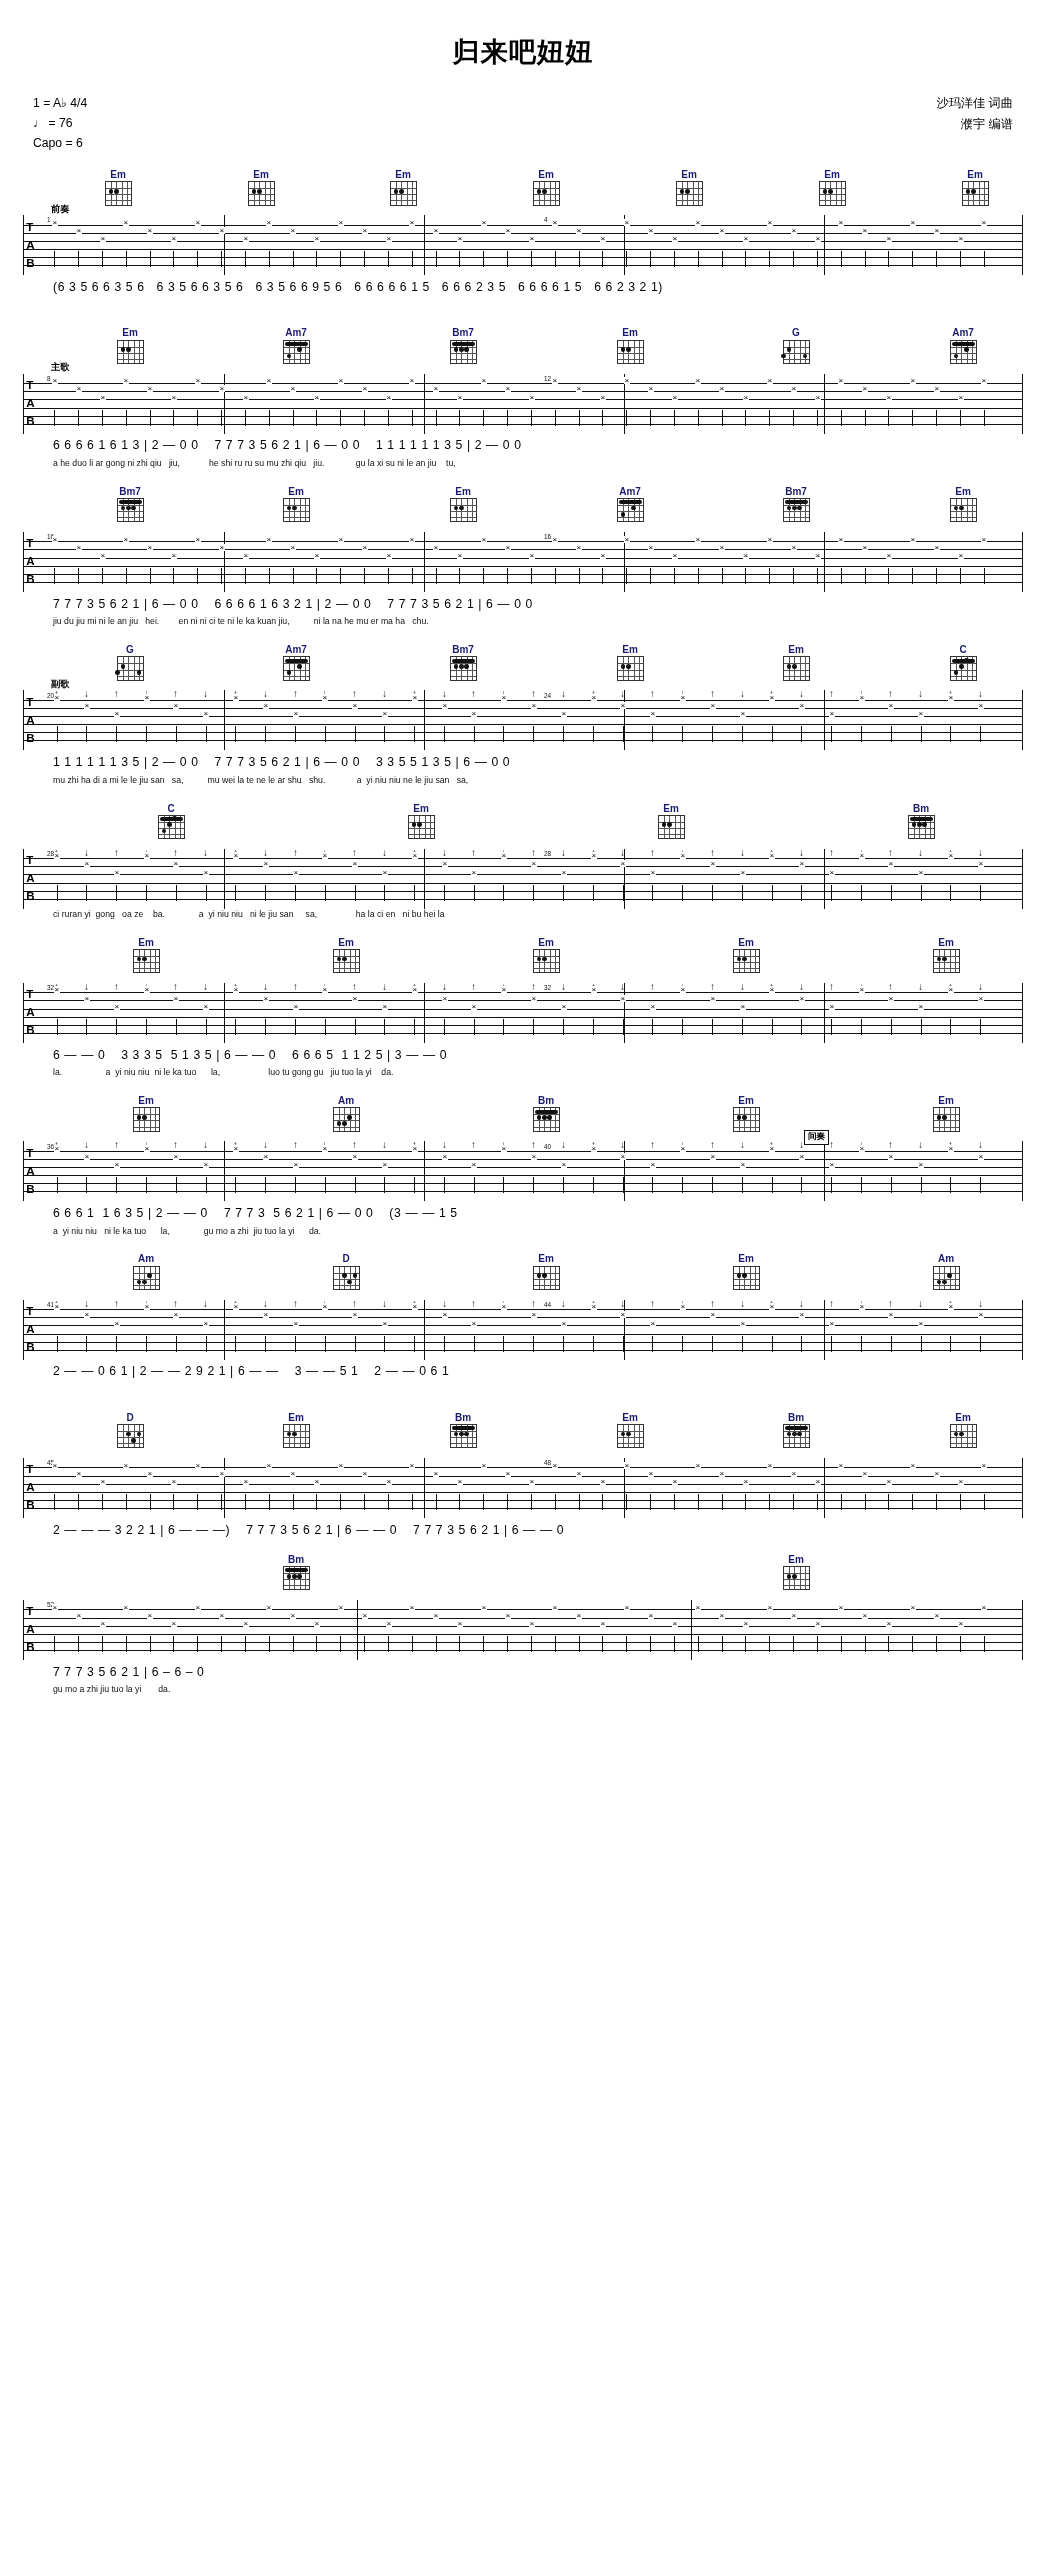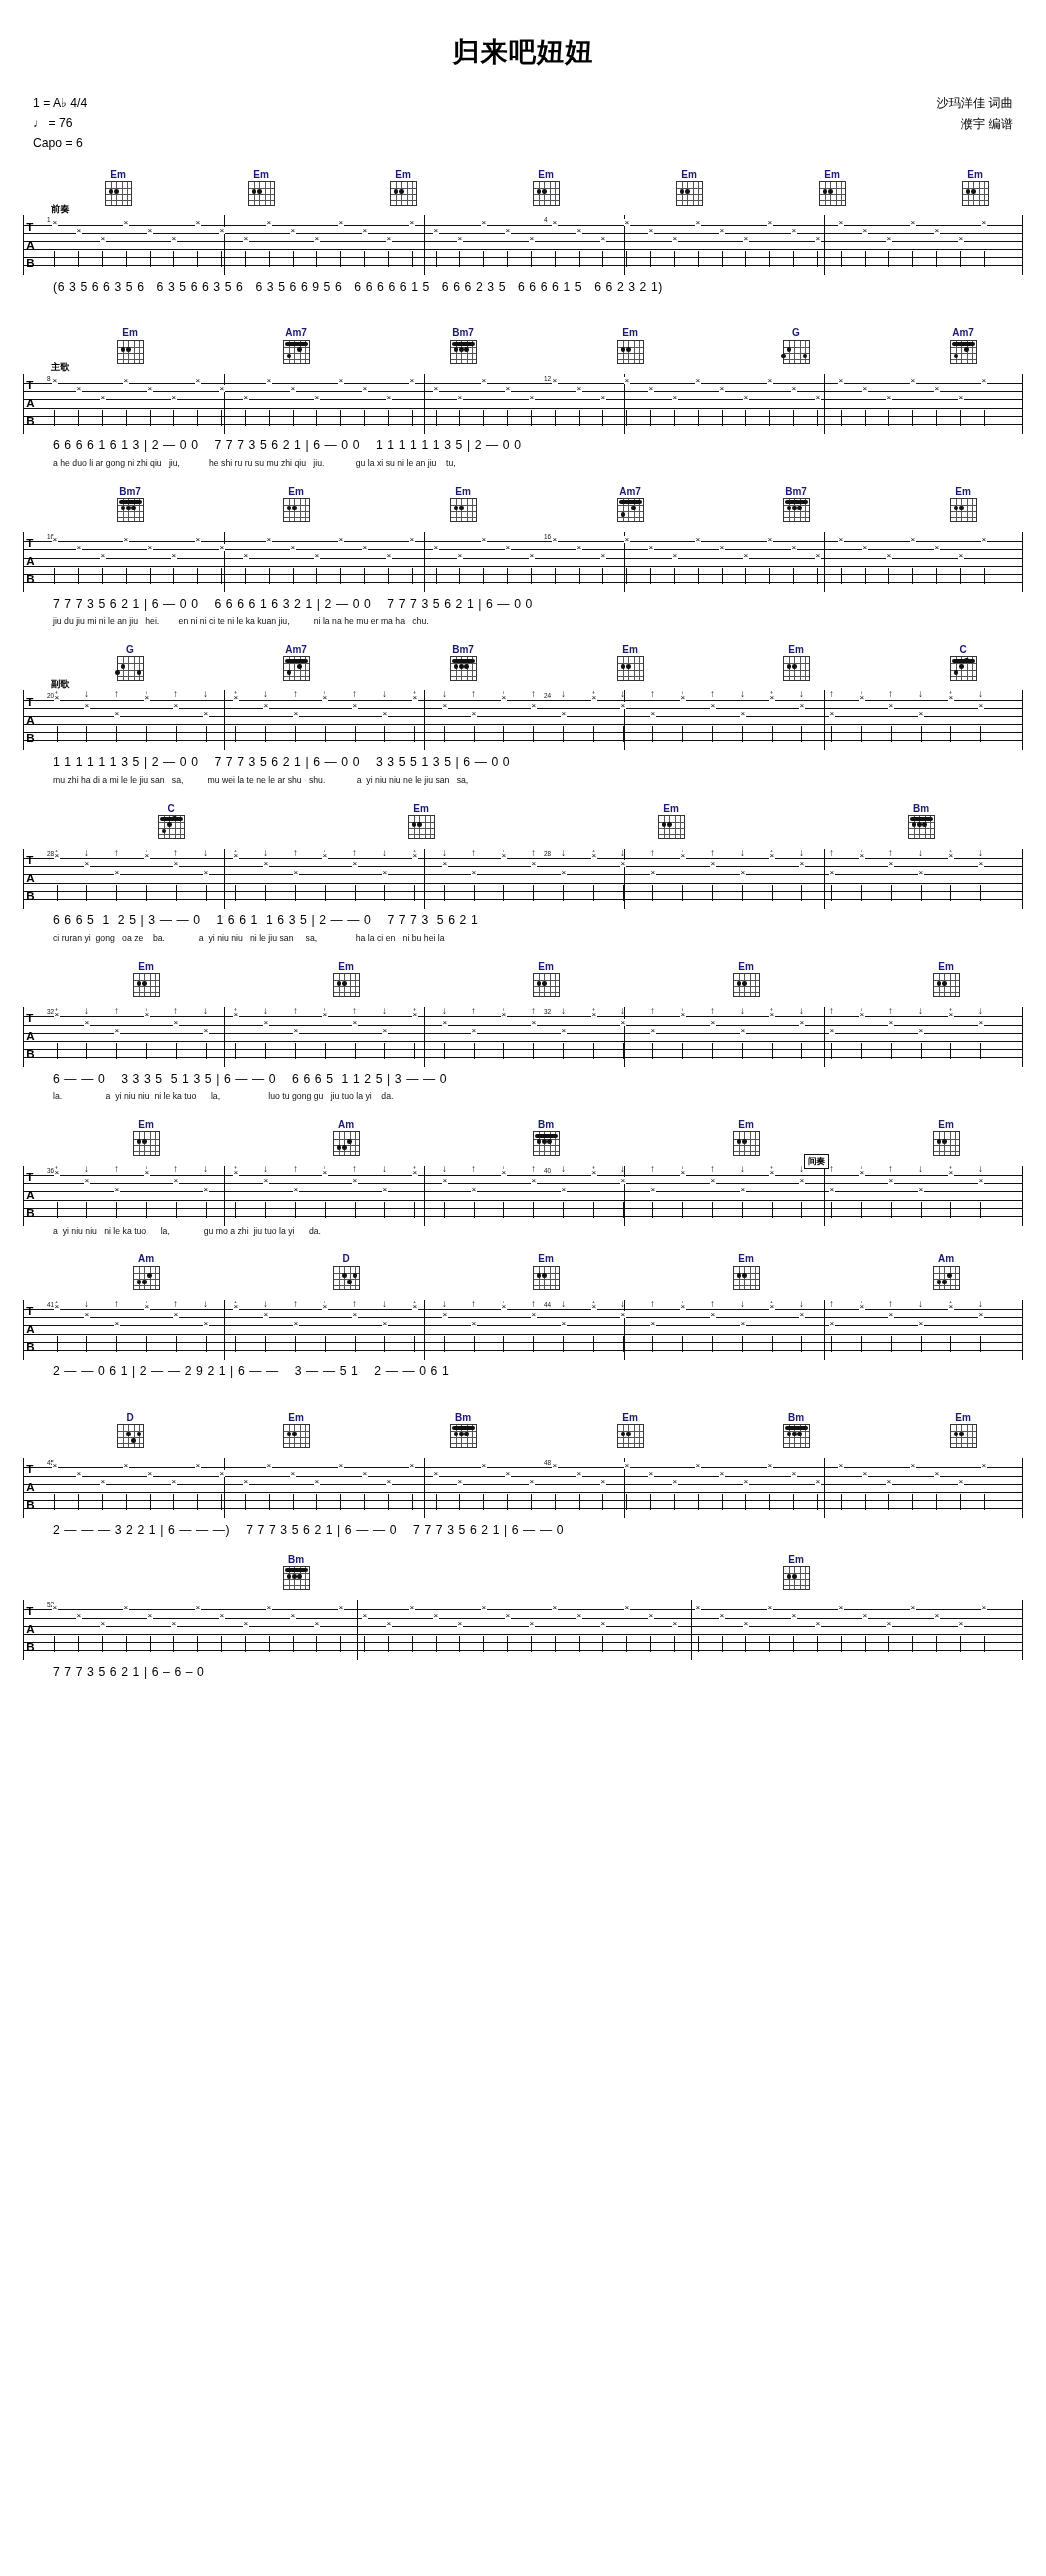--- a/index.html
+++ b/index.html
@@ -1057,23 +1057,20 @@
           <div class="hook" style="left: 837px; top: 36px; width: 0px; height: 15px;"></div>
           <div class="num" style="left: 864px; top: 11.6px;">×</div>
           <div class="hook" style="left: 867px; top: 36px; width: 0px; height: 15px;"></div>
           <div class="num" style="left: 894px; top: 20px;">×</div>
           <div class="hook" style="left: 897px; top: 36px; width: 0px; height: 15px;"></div>
           <div class="num" style="left: 924px; top: 3.5px;">×</div>
           <div class="hook" style="left: 926px; top: 36px; width: 0px; height: 15px;"></div>
           <div class="num" style="left: 954px; top: 11.6px;">×</div>
           <div class="hook" style="left: 956px; top: 36px; width: 0px; height: 15px;"></div>
         </div>
-        <div class="notes">
-          <span style="left: 30px; top: 3.5px;">6 6 6 5  1  2 5 | 3 — — 0    1 6 6 1  1 6 3 5 | 2 — — 0    7 7 7 3  5 6 2 1</span>
-        </div>
         <div class="lyrics">
           <span style="left: 30px; top: 0px;">ci ruran yi  gong   oa ze    ba.              a  yi niu niu   ni le jiu san     sa,                ha la ci en   ni bu hei la</span>
         </div>
         <div class="sysgap"></div>
       </div>
       <div class="system">
         <div class="chordrow">
           <div class="chord" style="left: 102px;">
             <div class="cname">Em</div>
             <div class="grid">
@@ -1453,20 +1450,23 @@
           <div class="num" style="left: 864px; top: 11.6px;">×</div>
           <div class="hook" style="left: 867px; top: 36px; width: 0px; height: 15px;"></div>
           <div class="num" style="left: 894px; top: 20px;">×</div>
           <div class="hook" style="left: 897px; top: 36px; width: 0px; height: 15px;"></div>
           <div class="num" style="left: 924px; top: 3.5px;">×</div>
           <div class="hook" style="left: 926px; top: 36px; width: 0px; height: 15px;"></div>
           <div class="num" style="left: 954px; top: 11.6px;">×</div>
           <div class="hook" style="left: 956px; top: 36px; width: 0px; height: 15px;"></div>
           <div class="lblbox" style="left: 780px; top: -11.6px;">间奏</div>
         </div>
+        <div class="notes">
+          <span style="left: 30px; top: 3.5px;">6 6 6 1  1 6 3 5 | 2 — — 0    7 7 7 3  5 6 2 1 | 6 — 0 0    (3 — — 1 5</span>
+        </div>
         <div class="lyrics">
           <span style="left: 30px; top: 0px;">a  yi niu niu   ni le ka tuo      la,              gu mo a zhi  jiu tuo la yi      da.</span>
         </div>
         <div class="sysgap"></div>
       </div>
       <div class="system">
         <div class="chordrow">
           <div class="chord" style="left: 102px;">
             <div class="cname">Am</div>
             <div class="grid">
@@ -1985,18 +1985,21 @@
           <div class="num" style="left: 910px; top: 11.6px;">×</div>
           <div class="hook" style="left: 912px; top: 36px; width: 0px; height: 15px;"></div>
           <div class="num" style="left: 934px; top: 20px;">×</div>
           <div class="hook" style="left: 936px; top: 36px; width: 0px; height: 15px;"></div>
           <div class="num" style="left: 957px; top: 3.5px;">×</div>
           <div class="hook" style="left: 960px; top: 36px; width: 0px; height: 15px;"></div>
         </div>
         <div class="notes">
           <span style="left: 30px; top: 3.5px;">7 7 7 3 5 6 2 1 | 6 – 6 – 0</span>
         </div>
+        <div class="lyrics">
+          <span style="left: 30px; top: 0px;">gu mo a zhi jiu tuo la yi       da.</span>
+        </div>
         <div class="sysgap"></div>
       </div>
     </div>
 
 </div>
 
 
 </body></html>

